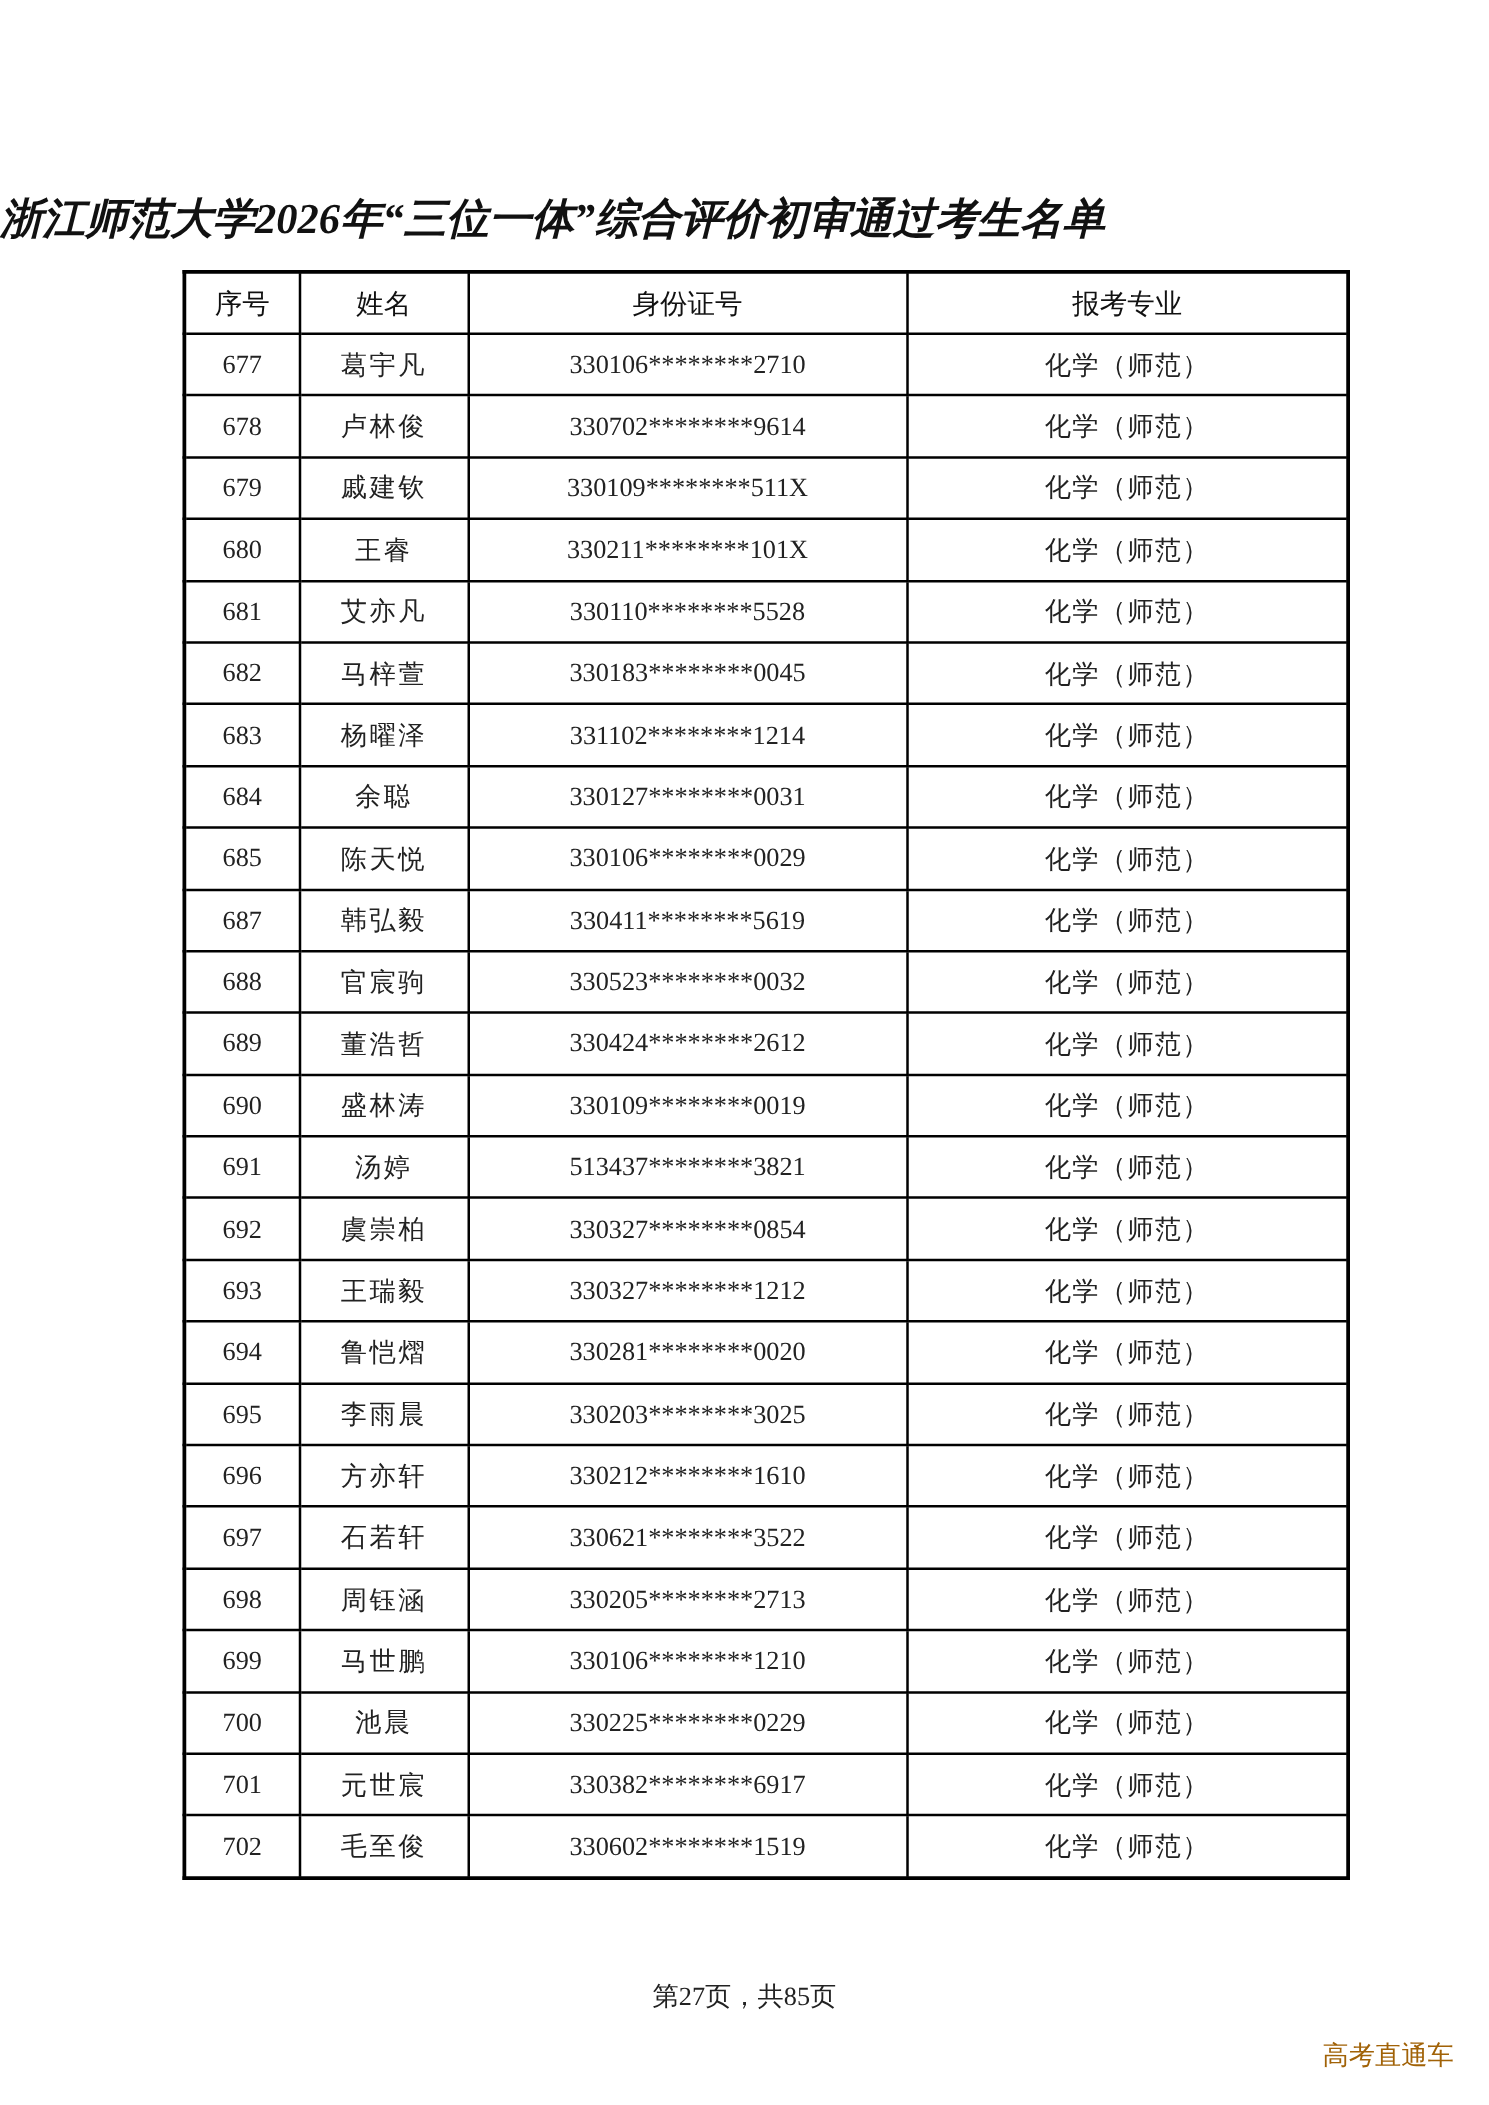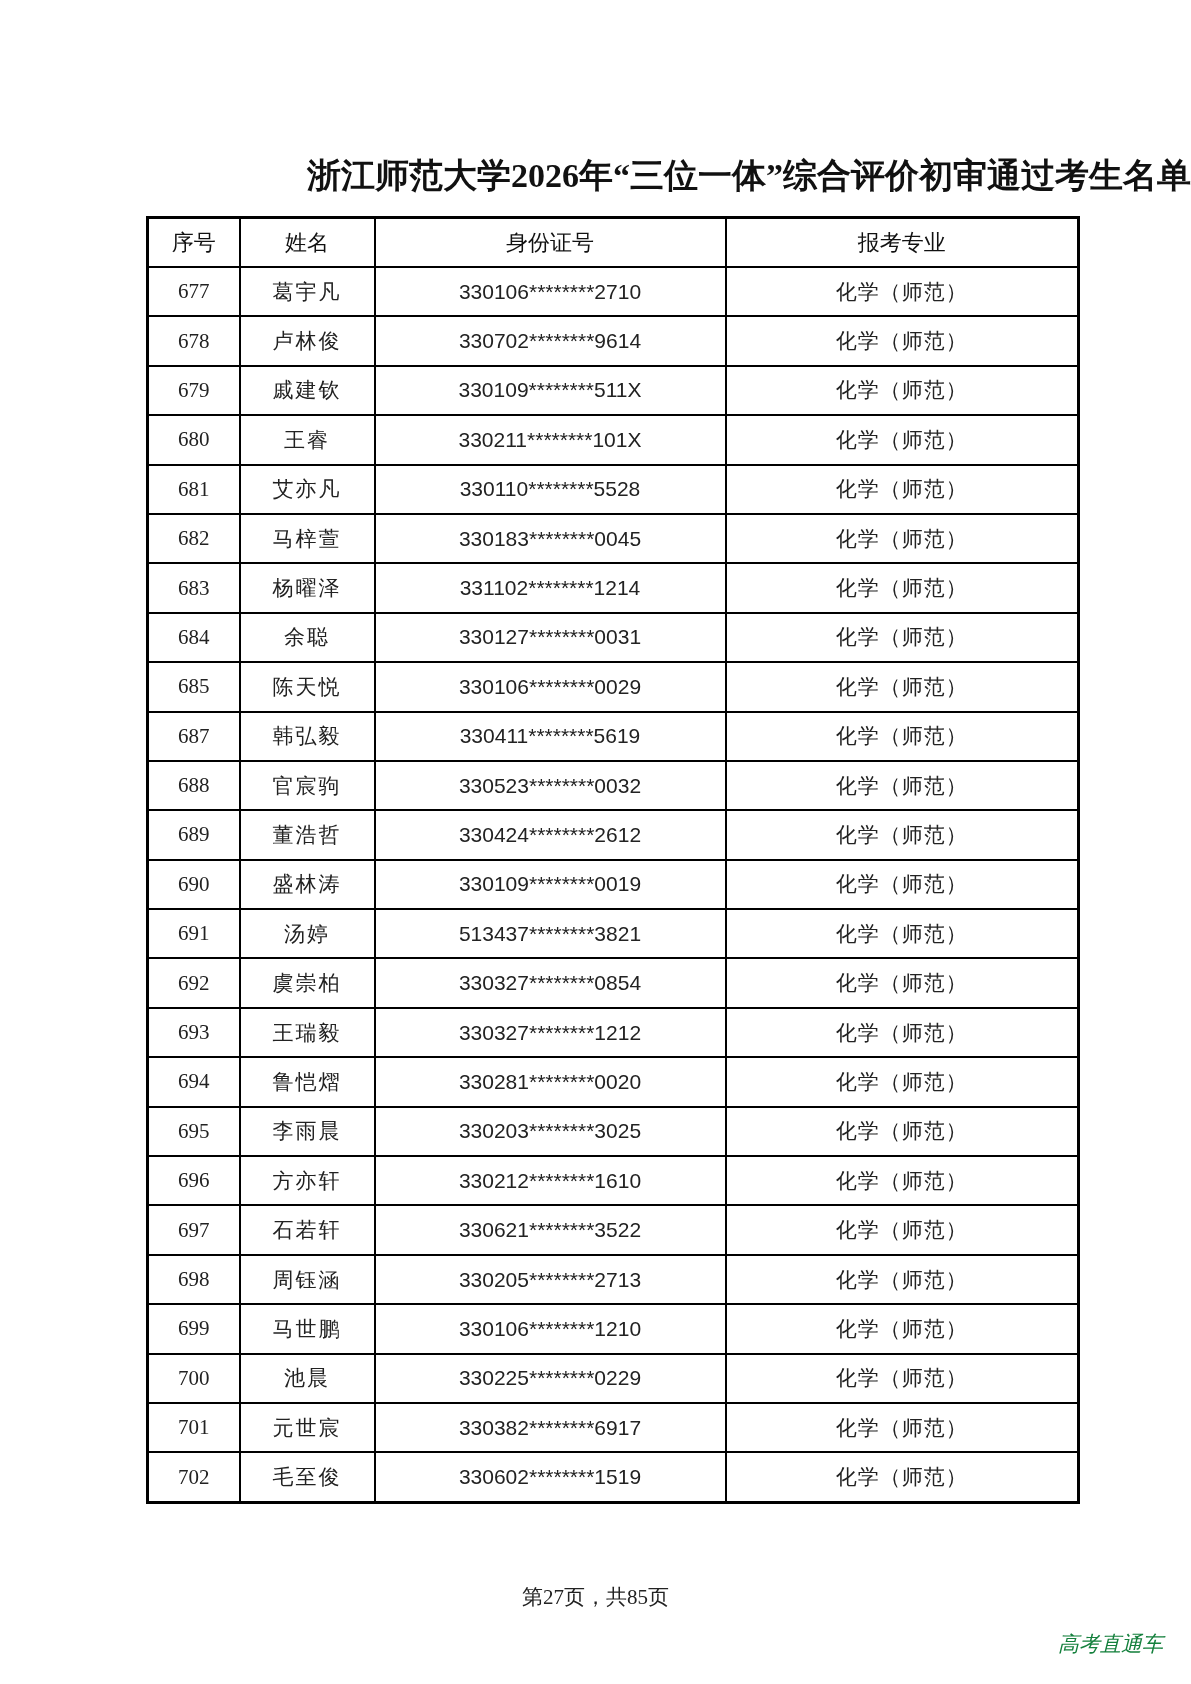--- a/index.html
+++ b/index.html
@@ -13,27 +13,28 @@
       position: relative;
       overflow: hidden;
       font-family: "Liberation Serif", "DejaVu Serif", serif;
       color: #1a1a1a;
     }
     .doc-title {
       position: absolute;
       left: 0;
       width: 1191px;
       top: 152px;
-      text-align: right;
+      text-align: left;
       font-family: "Liberation Serif", "DejaVu Serif", serif;
       font-weight: bold;
       font-size: 34px;
       line-height: 48px;
       color: #111;
       letter-spacing: 0px;
+      font-style: italic;
     }
     table.roster {
       position: absolute;
       left: 146px;
       top: 216px;
       width: 931px;
       border-collapse: collapse;
       table-layout: fixed;
       border: 3px solid #000;
     }
@@ -57,42 +58,41 @@
       font-size: 22px;
       color: #111;
     }
     table.roster td {
       height: 47.4px;
       font-size: 21px;
       color: #222;
     }
     td.cell-seq { font-family: "Liberation Serif", serif; font-size: 22px; }
     td.cell-name { font-family: "DejaVu Sans", sans-serif; font-size: 20px; letter-spacing: 2px; color: #333; }
-    td.cell-id { font-family: Liberation Sans, sans-serif; font-size: 22px; }
+    td.cell-id { font-family: Liberation Serif, serif; font-size: 22px; }
     td.cell-major { font-family: Liberation Sans, sans-serif; font-size: 20px; letter-spacing: 1px; color: #333; margin-left: 48px; }
     .page-footer {
       position: absolute;
       left: 0;
       width: 1191px;
       top: 1583px;
       text-align: center;
       font-family: "Liberation Serif", "DejaVu Serif", serif;
       font-size: 21px;
       line-height: 28px;
       color: #222;
     }
     .watermark {
       position: absolute;
       right: 28px;
       top: 1630px;
       font-family: "DejaVu Sans", "Liberation Sans", sans-serif;
       font-size: 21px;
       line-height: 28px;
-      color: #15803d;
-      font-style: italic;
+      color: #a16207;
     }
   </style>
 </head>
 <body>
 
 <div class="doc-title">浙江师范大学2026年“三位一体”综合评价初审通过考生名单</div>
 
 <table class="roster">
   <colgroup>
     <col class="c-seq">

